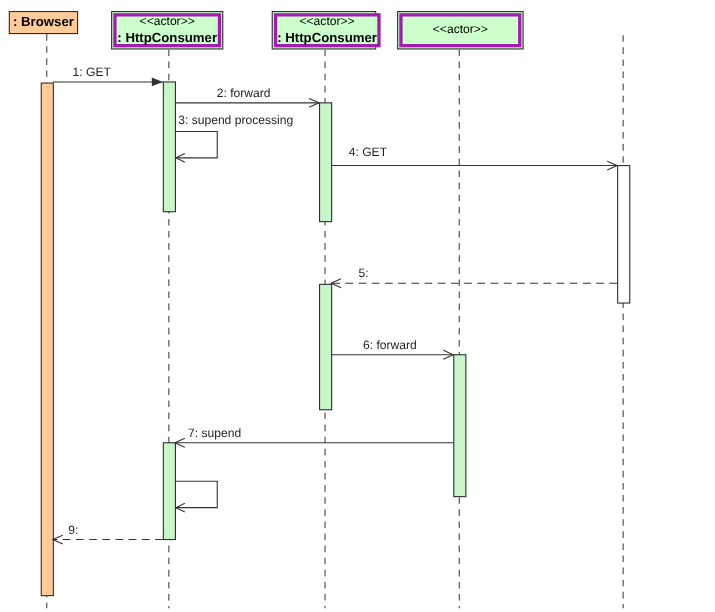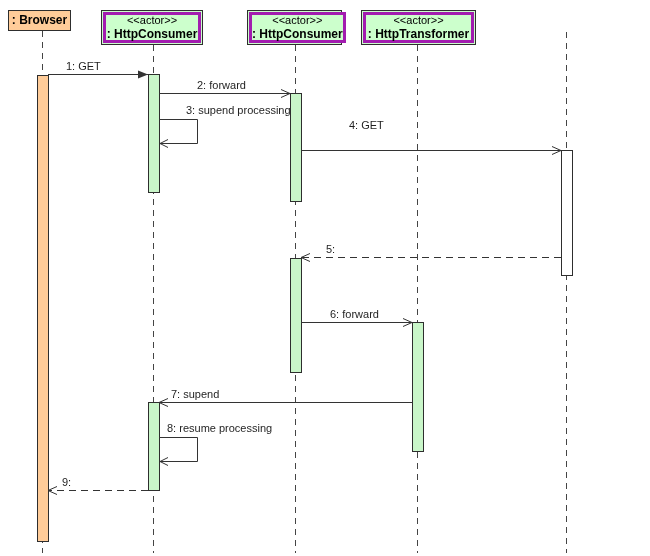--- a/index.html
+++ b/index.html
@@ -104,28 +104,26 @@
   <div class="pbox double" style="left: 247px; top: 10px; width: 95px; height: 35px; background: rgb(204, 255, 204);">
     <div class="inner" style="background: rgb(204, 255, 204);">
       <div class="pstereo">&lt;&lt;actor&gt;&gt;</div>
       <div class="pname">: HttpConsumer</div>
     </div>
   </div>
 
   <div class="pbox double" style="left: 361px; top: 10px; width: 115px; height: 35px; background: rgb(204, 255, 204);">
     <div class="inner" style="background: rgb(204, 255, 204);">
       <div class="pstereo">&lt;&lt;actor&gt;&gt;</div>
-      <div class="pname">: HttpTransformer</div>
     </div>
   </div>
 
 
   <div class="mlabel" style="left: 66px; top: 59px; color: rgb(31, 31, 31);">1: GET</div>
   <div class="mlabel" style="left: 197px; top: 78px; color: rgb(31, 31, 31);">2: forward</div>
-  <div class="mlabel" style="left: 162px; top: 103px; color: rgb(31, 31, 31); margin-left: 24px;">3: supend processing</div>
-  <div class="mlabel" style="left: 317px; top: 118px; color: rgb(31, 31, 31); margin-left: 32px;">4: GET</div>
+  <div class="mlabel" style="left: 162px; top: 103px; color: rgb(31, 31, 31);">3: supend processing</div>
+  <div class="mlabel" style="left: 317px; top: 132px; color: rgb(31, 31, 31);">4: GET</div>
   <div class="mlabel" style="left: 326px; top: 242px; color: rgb(31, 31, 31);">5:</div>
   <div class="mlabel" style="left: 330px; top: 307px; color: rgb(31, 31, 31);">6: forward</div>
   <div class="mlabel" style="left: 171px; top: 387px; color: rgb(31, 31, 31);">7: supend</div>
-  <div class="mlabel" style="left: 167px; top: 421px; color: rgb(31, 31, 31);">8: resume processing</div>
   <div class="mlabel" style="left: 62px; top: 475px; color: rgb(31, 31, 31);">9:</div>
 
 </div>
 
 </body></html>

